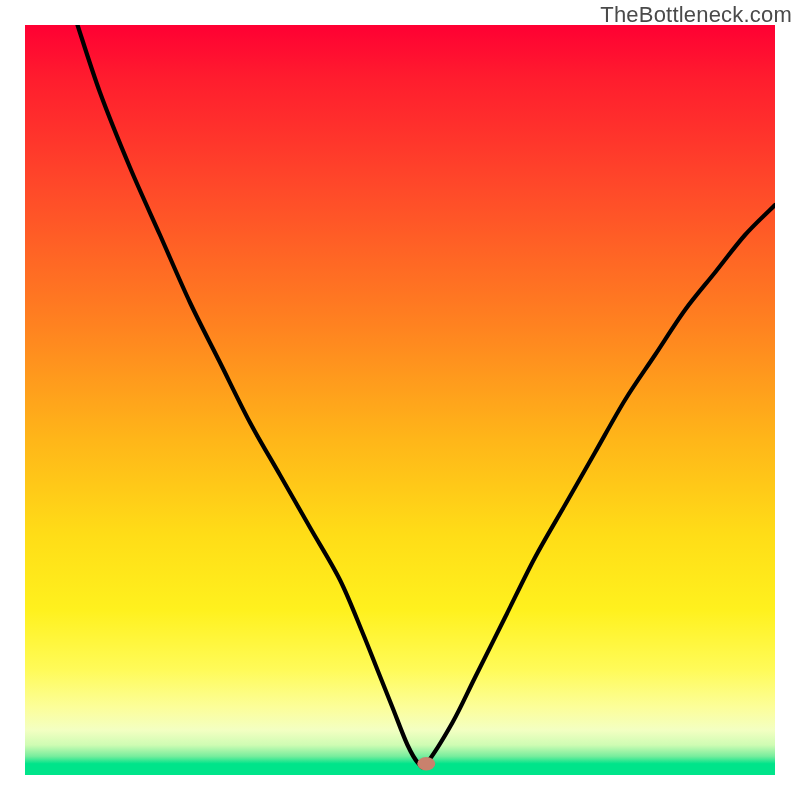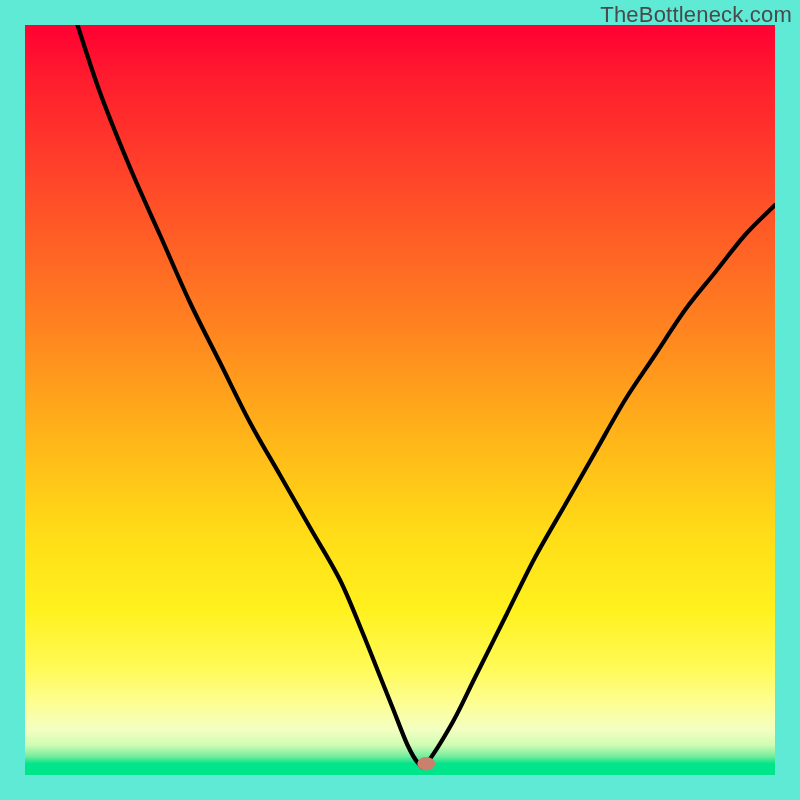--- a/index.html
+++ b/index.html
@@ -8,21 +8,21 @@
     width: 800px;
     height: 800px;
     background: #000;
     overflow: hidden;
     font-family: Arial, Helvetica, sans-serif;
   }
   .frame {
     position: relative;
     width: 800px;
     height: 800px;
-    background: #5eead4;
+    background: #ffffff;
   }
   .plot {
     position: absolute;
     left: 25px;
     top: 25px;
     width: 750px;
     height: 750px;
     
     background: linear-gradient(
       to bottom,

